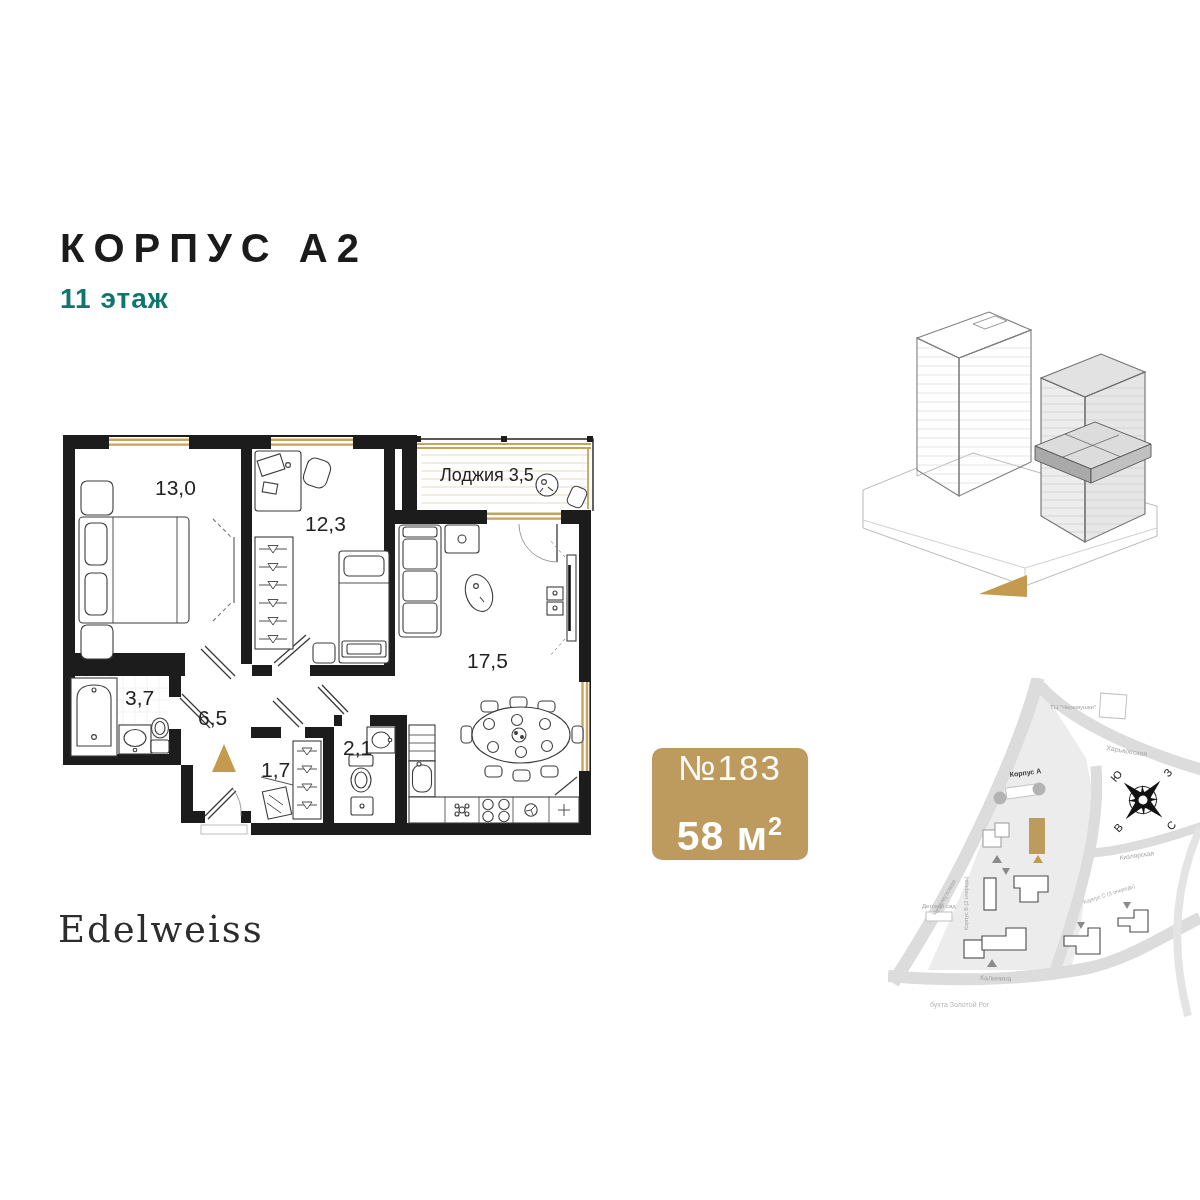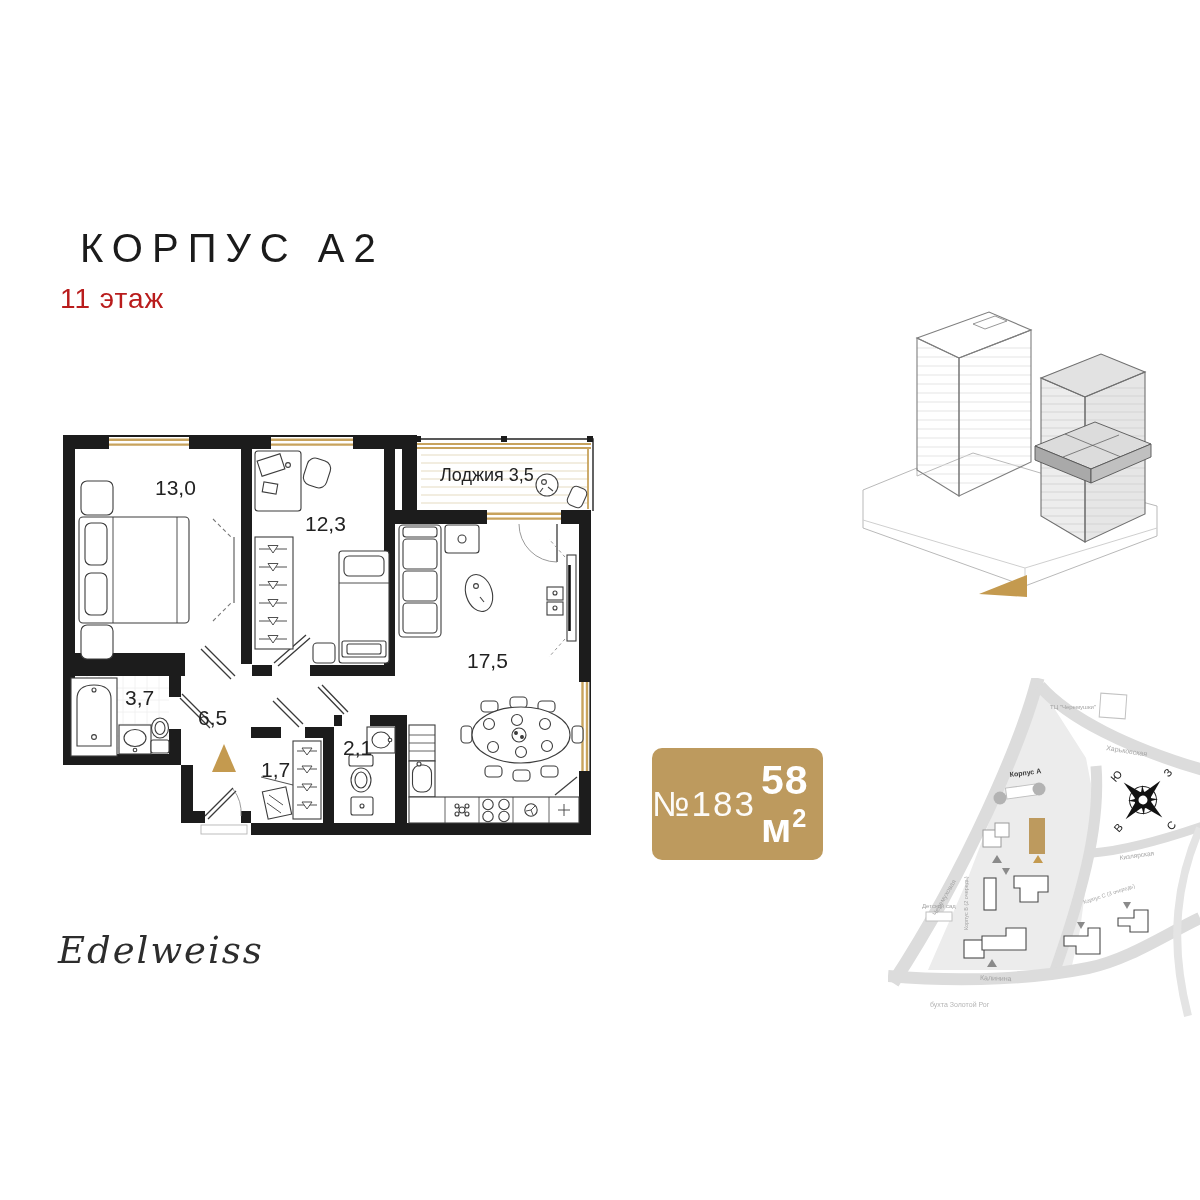--- a/index.html
+++ b/index.html
@@ -3,33 +3,33 @@
 <meta charset="utf-8">
 <style>
   html,body{margin:0;padding:0;}
   body{
     width:1200px;height:1200px;position:relative;background:#ffffff;
     font-family:"Liberation Sans",sans-serif;overflow:hidden;color:#1d1d1d;
   }
   .abs{position:absolute;}
   
   .header{left:60px;top:226px;}
-  .title{font-size:40px;letter-spacing:9px;font-weight:400;color:#1b1b1b;margin-left:20px;}
-  .subtitle{font-size:28px;font-weight:400;color:#b91c1c;margin-top:12px;letter-spacing:1px;}
+  .title{font-size:40px;letter-spacing:9px;font-weight:700;color:#1b1b1b;}
+  .subtitle{font-size:28px;font-weight:700;color:#0f766e;margin-top:12px;letter-spacing:1px;}
   
   .badge{
-    left:652px;top:748px;width:171px;height:112px;border-radius:10px;
-    background:#bd9a5e;color:#fff;display:flex;
+    left:652px;top:748px;width:156px;height:112px;border-radius:10px;
+    background:#bd9a5e;color:#fff;display:flex;flex-direction:column;
     align-items:center;justify-content:space-between;gap:5px;
   }
   .badge-number{font-size:35px;font-weight:400;letter-spacing:2px;opacity:.96;}
   .badge-area{font-size:41px;font-weight:700;letter-spacing:1px;}
   .badge-area sup{font-size:0.62em;}
   
-  .logo{left:58px;top:929px;font-family:"DejaVu Serif",serif;font-style:italic;
+  .logo{left:58px;top:908px;font-family:"DejaVu Serif",serif;
         font-size:37px;color:#2d2d2d;letter-spacing:2px;}
   svg text{font-family:"Liberation Sans",sans-serif;}
   .room-label{font-size:21px;fill:#222;}
   .loggia-label{font-size:18px;fill:#222;}
   .map-label{fill:#a3a3a3;}
 </style>
 </head>
 <body>
 
 <div class="abs header">

